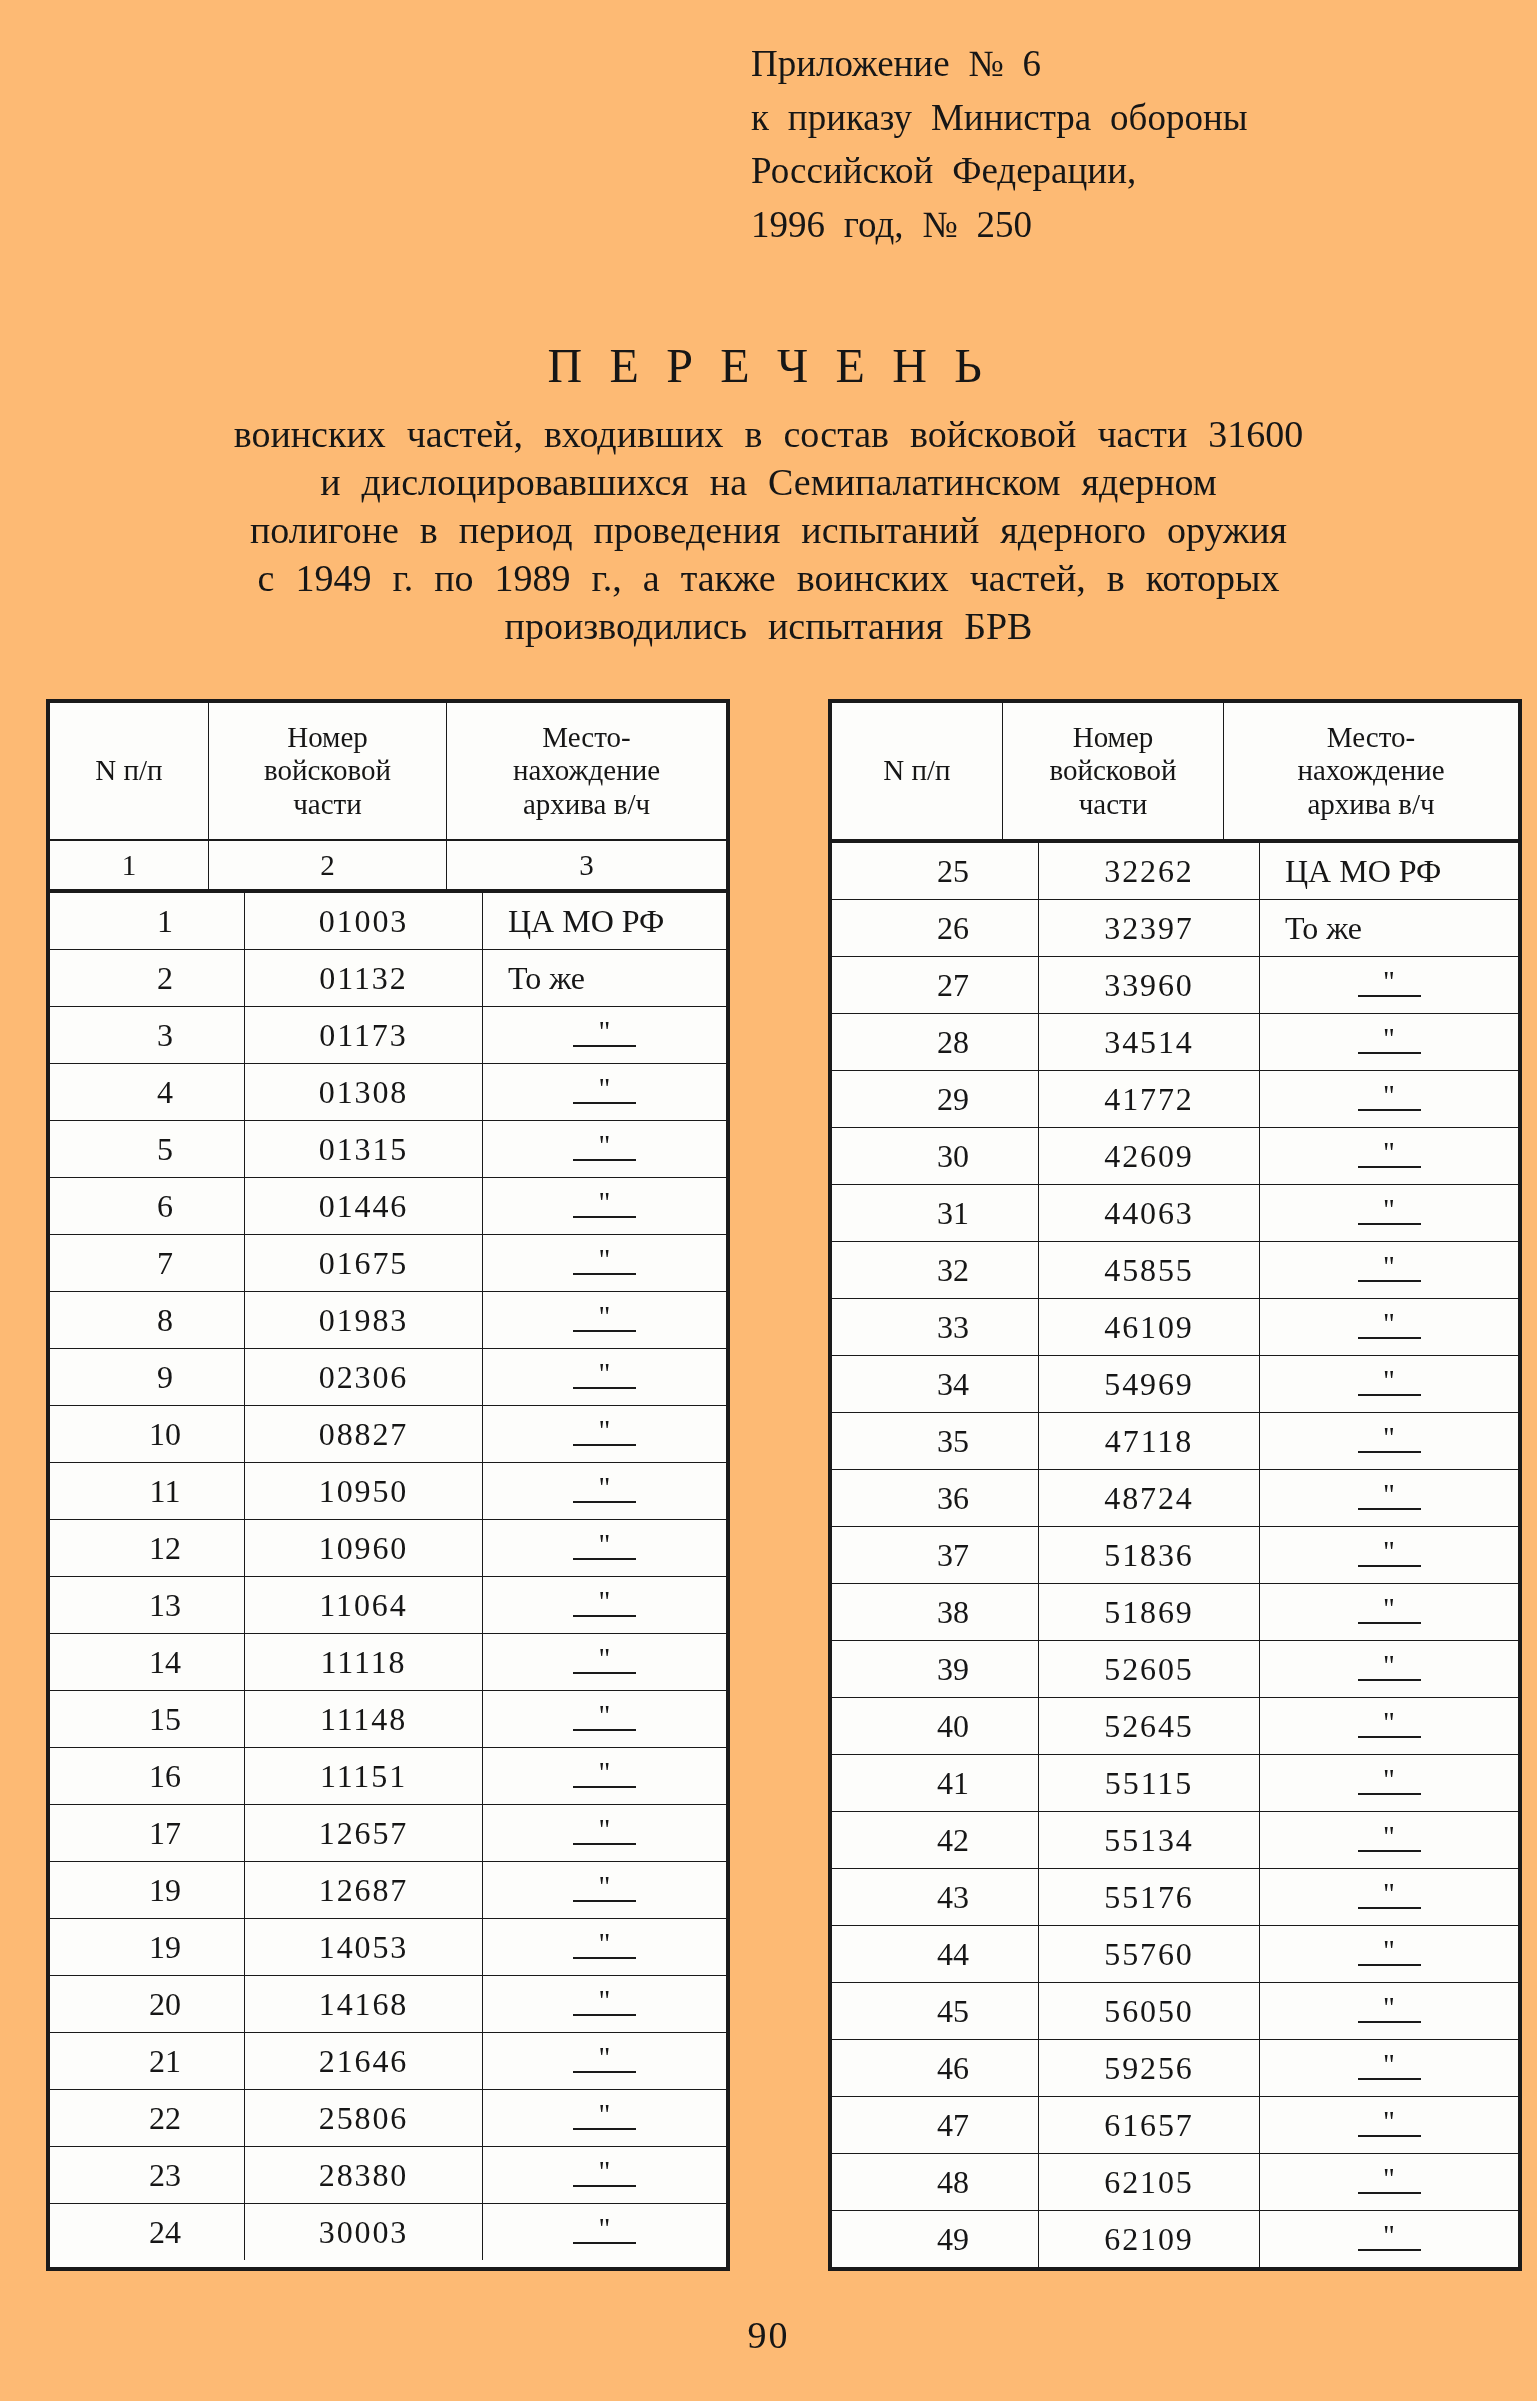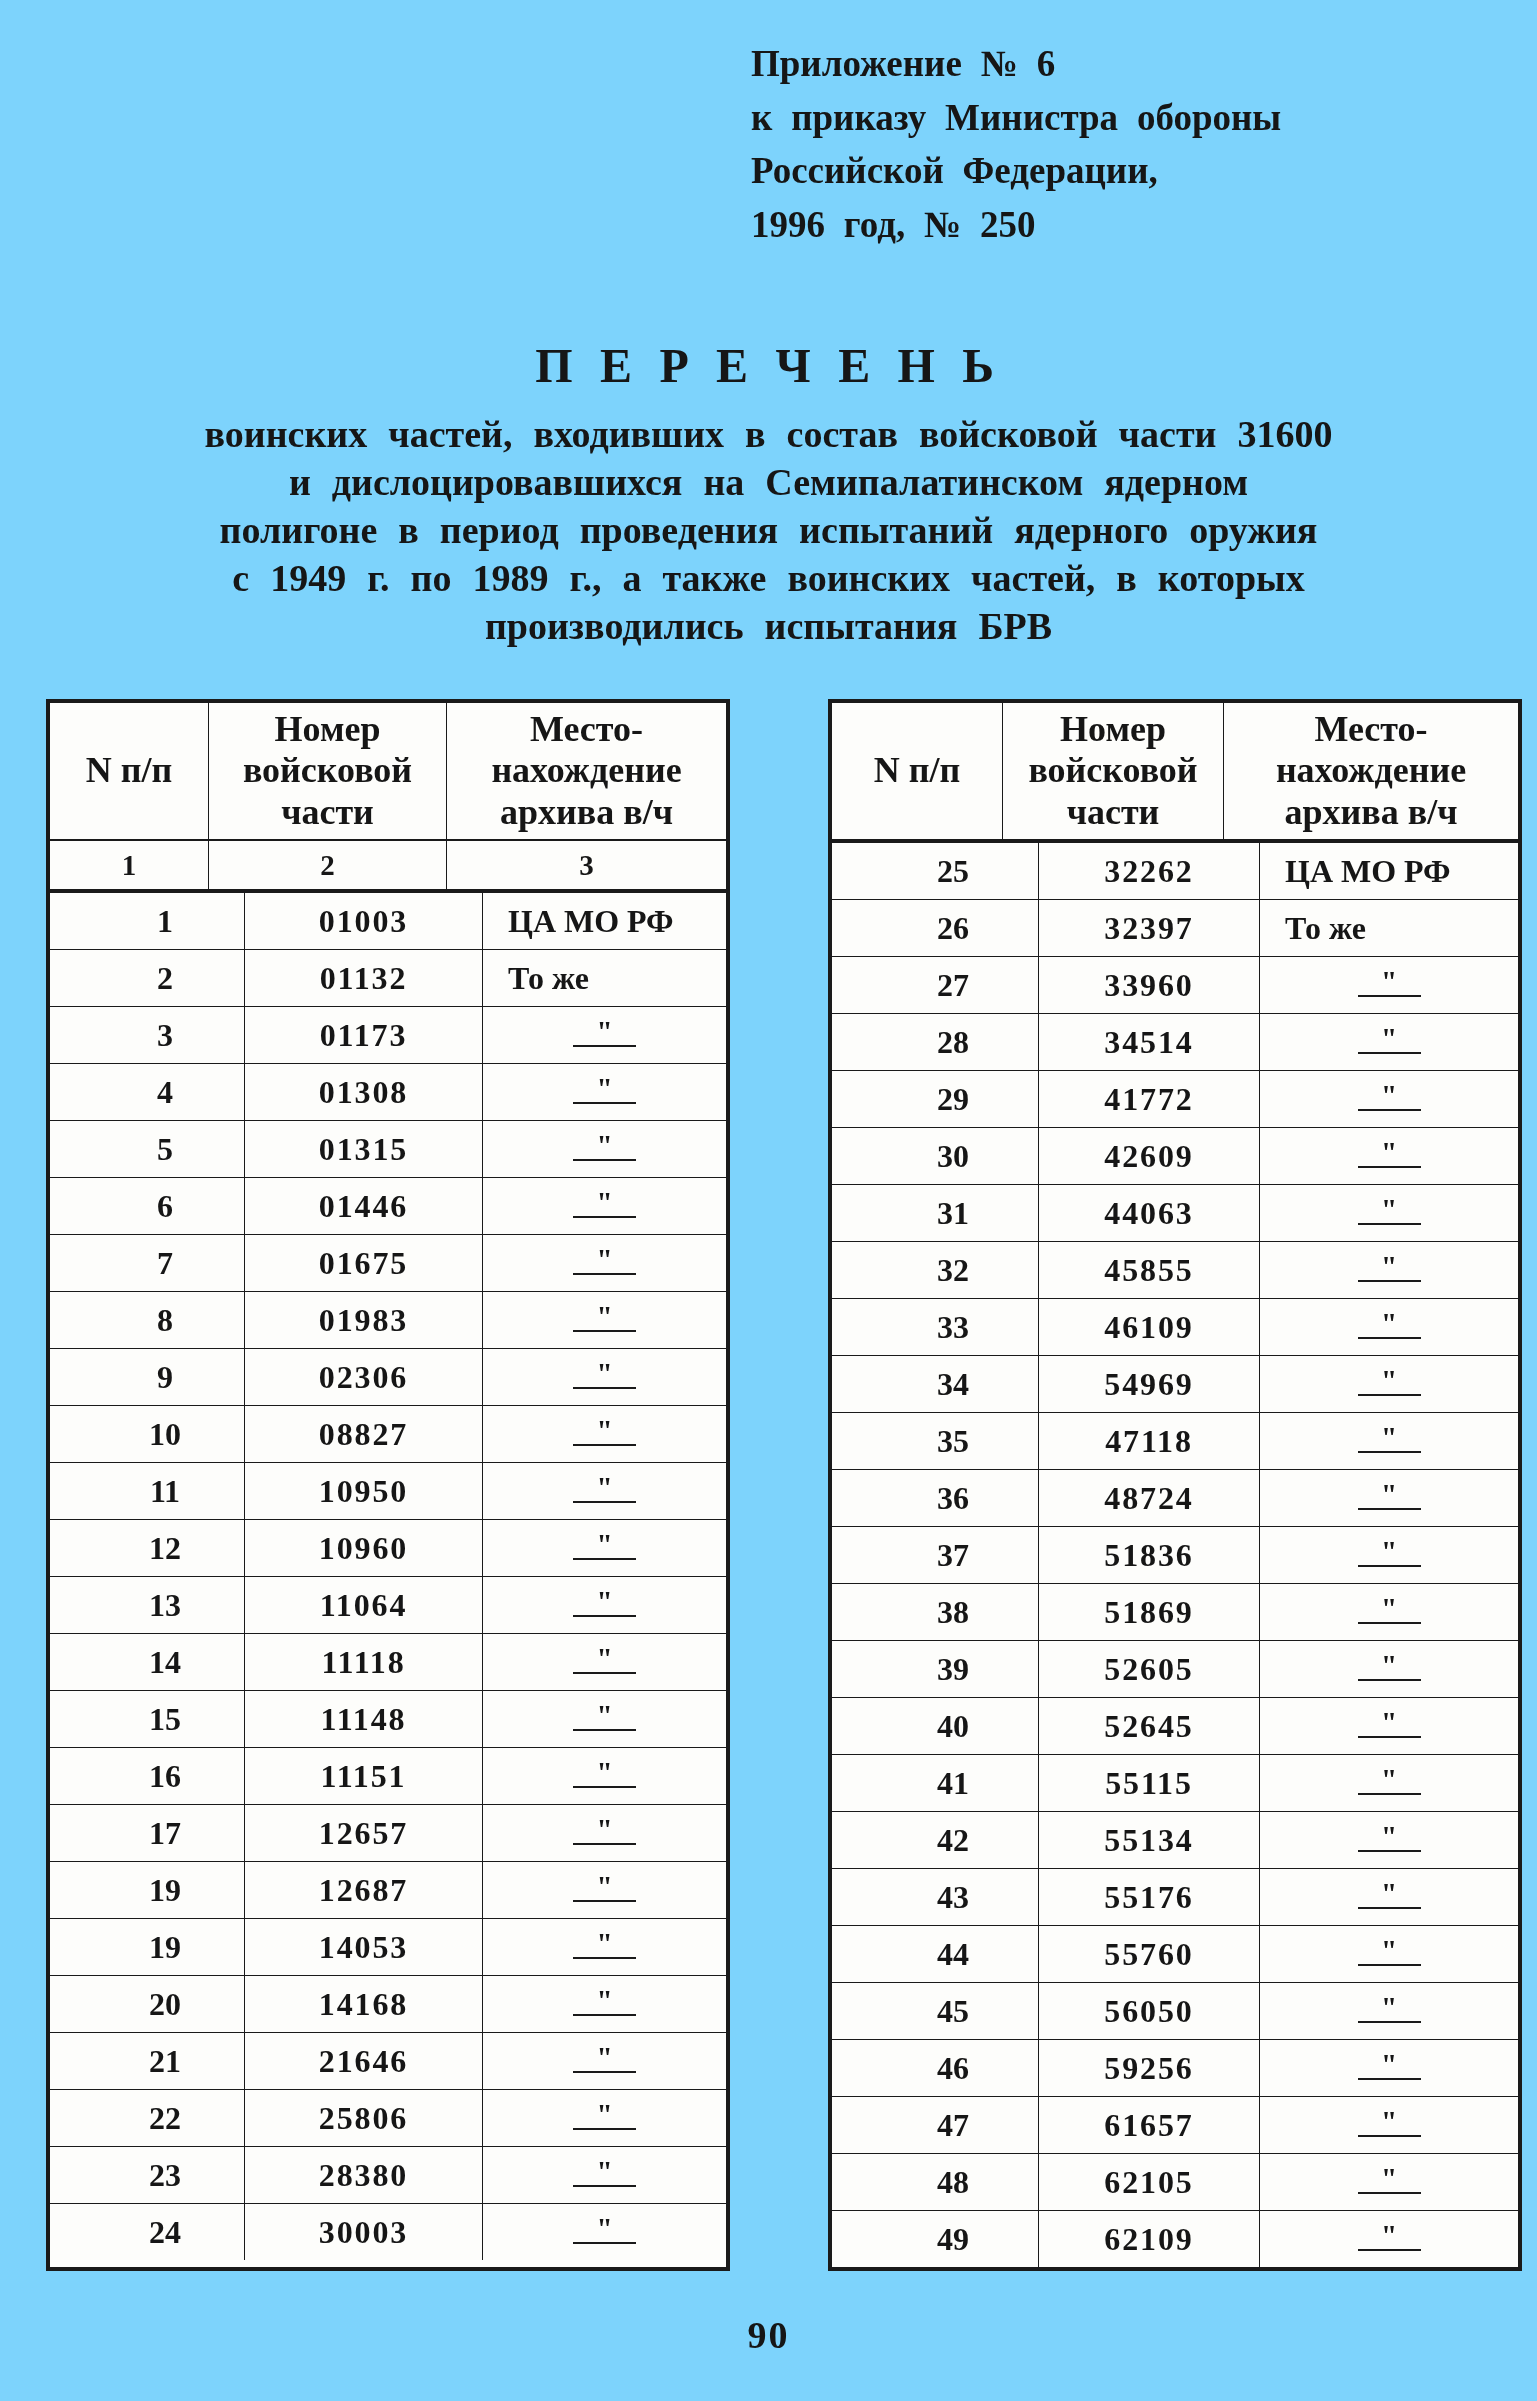--- a/index.html
+++ b/index.html
@@ -1,23 +1,23 @@
 <!DOCTYPE html>
 <html><head>
 <meta charset="utf-8">
 <style>
   html,body{margin:0;padding:0;background:#e8e8e4;}
   .page{
     position:relative;
     width:1537px;height:2402px;
     margin:0 auto;
-    background:#7dd3fc;
+    background:#fdba74;
     color:#161616;
     font-family:"Liberation Serif","DejaVu Serif",serif;
-    font-weight:700;
+    font-weight:400;
     overflow:hidden;
   }
   .header-block{
     position:absolute;
     left:751px;top:37px;
     font-size:37px;
     line-height:1.45;
     word-spacing:9.6px;
     white-space:nowrap;
   }
@@ -61,21 +61,21 @@
     font-size:32px;
   }
   .cell:last-child{border-right:none;}
   .t-left .c1{width:159px;}
   .t-left .c2{width:238px;}
   .t-left .c3{flex:1;}
   .t-right .c1{width:171px;}
   .t-right .c2{width:221px;}
   .t-right .c3{flex:1;}
   .th{
-    font-size:36px;
+    font-size:29px;
     line-height:1.15;
     text-align:center;
     white-space:pre-line;
   }
   .numcell{font-size:29px;}
   .cell.loc{justify-content:flex-start;padding-left:25px;}
   .ditto{display:flex;flex-direction:column;align-items:center;}
   .ditto .q{font-size:29px;line-height:17.3px;}
   .ditto .line{width:63px;height:2.9px;background:#1a1a1a;margin-top:4.8px;}
   .page-number{

